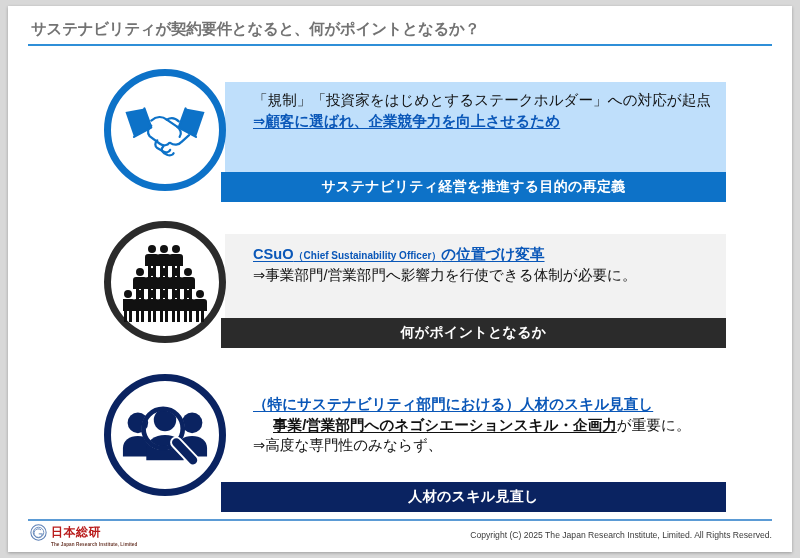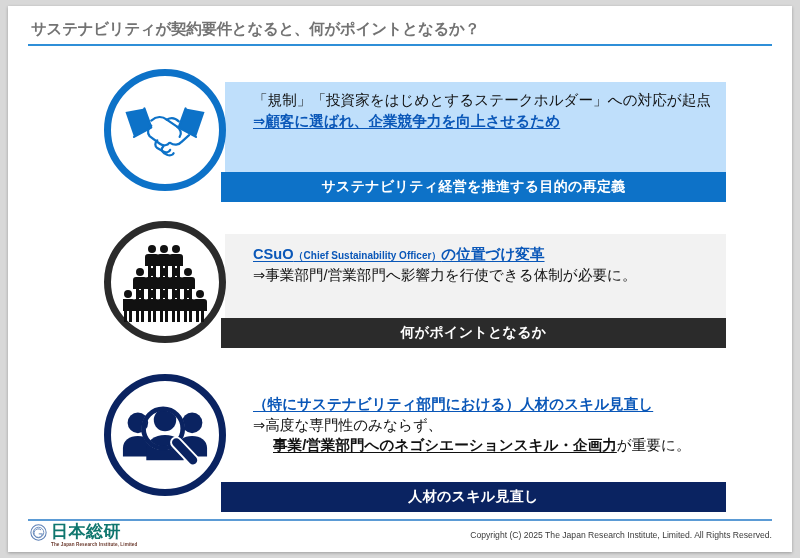--- a/index.html
+++ b/index.html
@@ -92,21 +92,21 @@
   #footer-rule {
     position: absolute; left: 20px; top: 513px; width: 744px; height: 1.5px;
     background: #5b9bd5;
   }
   #logo {
     position: absolute; left: 22px; top: 518px;
     display: flex; align-items: flex-start; gap: 4px;
   }
   #logo-text { display: flex; flex-direction: column; }
   #logo-jp {
-    font-size: 17px; font-weight: bold; color: #0f766e;
+    font-size: 12px; font-weight: bold; color: #b91c1c;
     letter-spacing: 0.5px; line-height: 16px;
   }
   #logo-en {
     font-size: 4.6px; color: #6b3a2e; letter-spacing: 0.1px;
     line-height: 7px; margin-top: 1px; font-weight: bold;
   }
   #copyright {
     position: absolute; right: 20px; top: 524px;
     font-size: 8.6px; color: #3a3a3a; white-space: nowrap;
   }
@@ -258,22 +258,22 @@
         <g fill="none" stroke="#0a2361" stroke-width="5">
           <circle cx="44" cy="28" r="21"></circle>
         </g>
         <path d="M58 43 L76 62" stroke="#ffffff" stroke-width="13" stroke-linecap="round"></path>
         <path d="M58 43 L76 62" stroke="#0a2361" stroke-width="9" stroke-linecap="round"></path>
       </svg>
     </div>
 
     <div class="ptext" style="top:388px;">
       <div class="line l-head">（特にサステナビリティ部門における）人材のスキル見直し</div>
+      <div class="line l-plain l-indent"><span class="u-black">事業/営業部門へのネゴシエーションスキル・企画力</span><span>が重要に。</span></div>
       <div class="line l-plain">⇒高度な専門性のみならず、</div>
-      <div class="line l-plain l-indent"><span class="u-black">事業/営業部門へのネゴシエーションスキル・企画力</span><span>が重要に。</span></div>
     </div>
 
     <div class="banner b3" style="top:476px;">人材のスキル見直し</div>
   </div>
 
   <div id="footer-rule"></div>
 
   <div id="logo">
     <svg width="17" height="17" viewBox="0 0 20 20">
       <circle cx="10" cy="10" r="9" fill="none" stroke="#5b7fb5" stroke-width="1.2"></circle>

